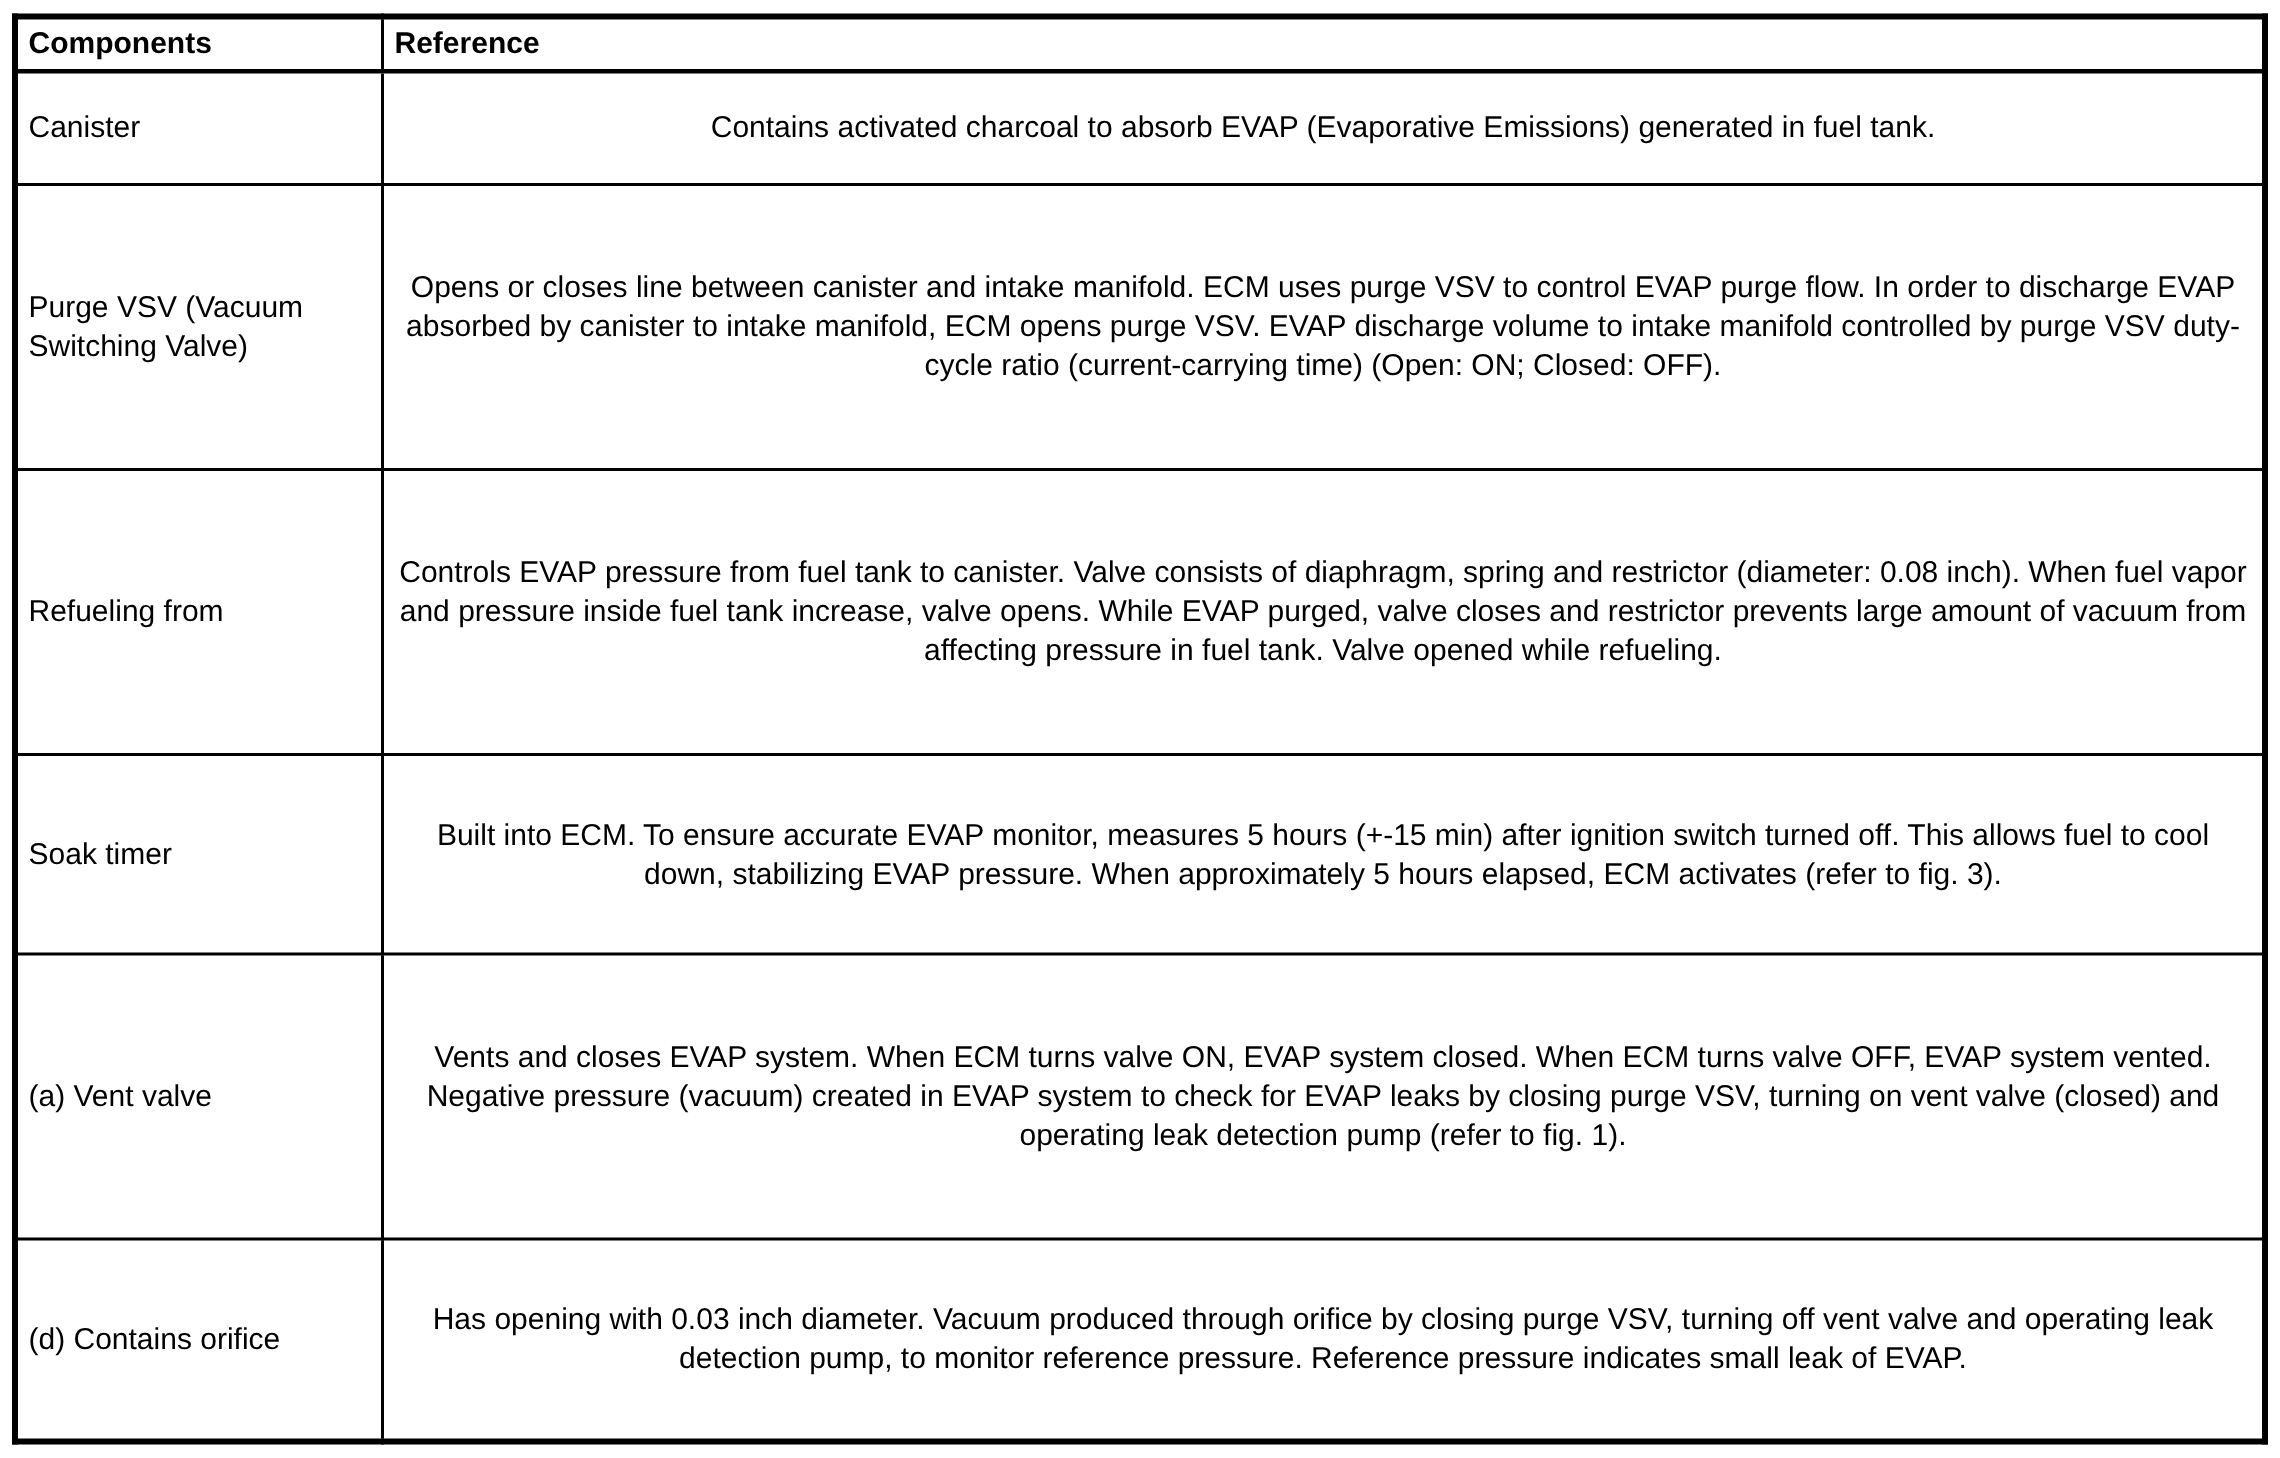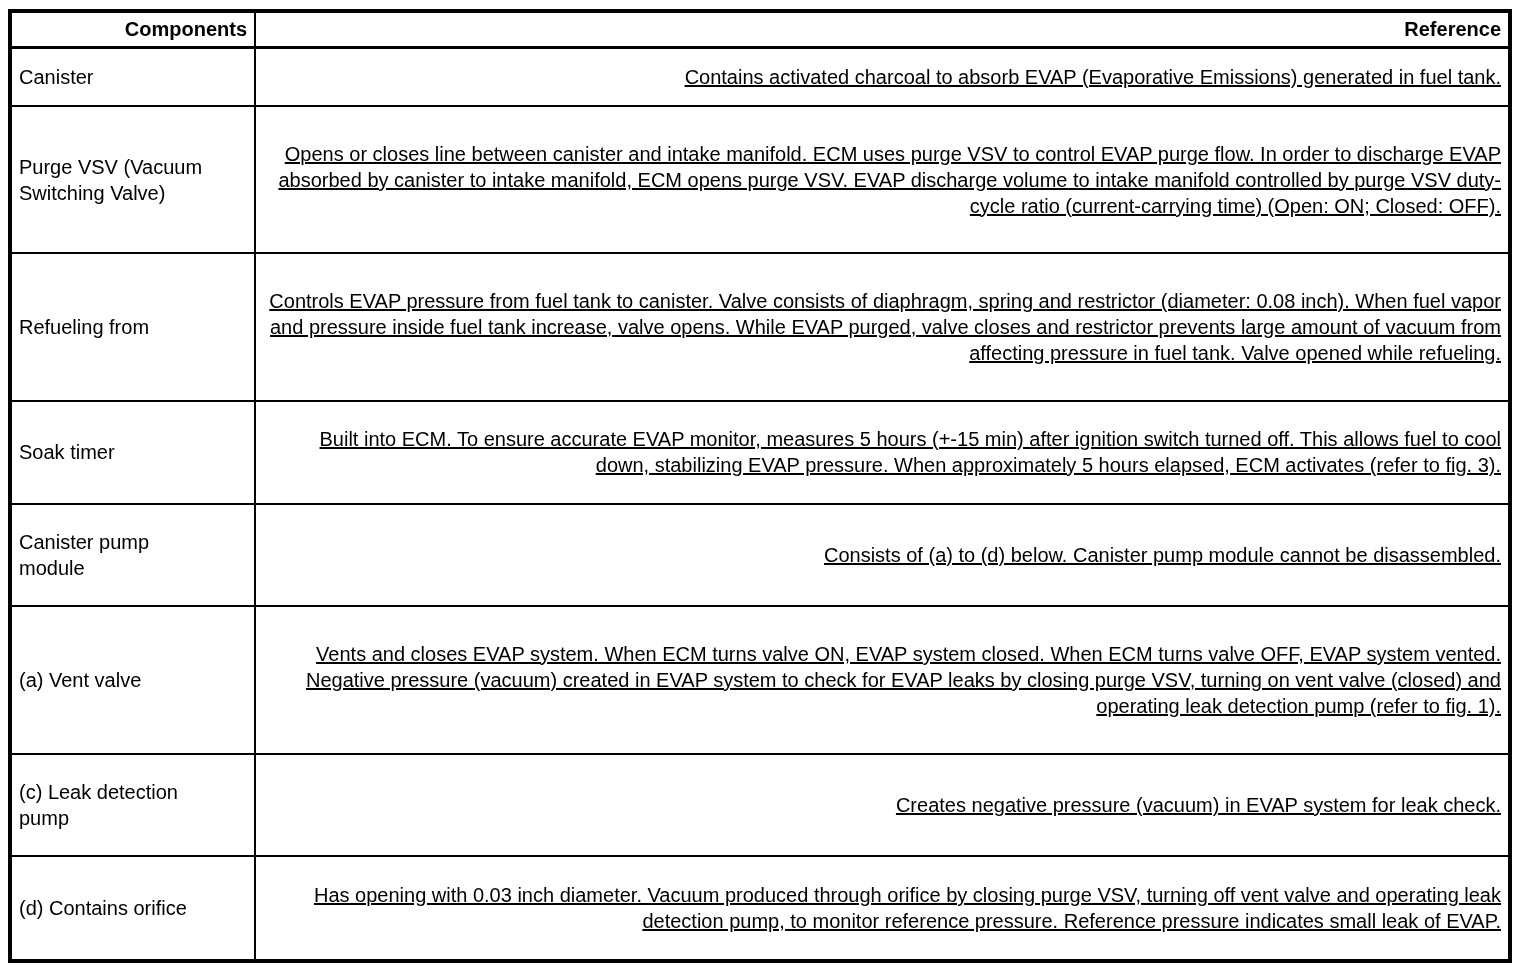--- a/index.html
+++ b/index.html
@@ -27,34 +27,33 @@
   .evap td {
     border: 2px solid #000000;
     padding: 3px 7px;
     font-size: 20px;
     line-height: 1.3;
     vertical-align: middle;
     overflow: hidden;
   }
   .evap th {
     font-weight: bold;
-    text-align: right;
+    text-align: left;
     height: 36px;
     border-bottom: 3px solid #000000;
     margin-top: 12px;
   }
   col.comp-col { width: 245px; }
   .comp-cell {
     white-space: pre-line;
     text-align: left;
     margin-top: 18px;
   }
   .op-cell {
-    text-align: right;
-    text-decoration: underline;
+    text-align: center;
   }
 </style>
 </head>
 <body>
 
 <div class="page">
   <table class="evap">
     <colgroup>
       <col class="comp-col">
       <col>
@@ -77,32 +76,22 @@
       </tr>
       <tr>
         <td class="comp-cell">Refueling from</td>
         <td class="op-cell">Controls EVAP pressure from fuel tank to canister. Valve consists of diaphragm, spring and restrictor (diameter: 0.08 inch). When fuel vapor and pressure inside fuel tank increase, valve opens. While EVAP purged, valve closes and restrictor prevents large amount of vacuum from affecting pressure in fuel tank. Valve opened while refueling.</td>
       </tr>
       <tr>
         <td class="comp-cell">Soak timer</td>
         <td class="op-cell">Built into ECM. To ensure accurate EVAP monitor, measures 5 hours (+-15 min) after ignition switch turned off. This allows fuel to cool down, stabilizing EVAP pressure. When approximately 5 hours elapsed, ECM activates (refer to fig. 3).</td>
       </tr>
       <tr>
-        <td class="comp-cell">Canister pump
-module</td>
-        <td class="op-cell">Consists of (a) to (d) below. Canister pump module cannot be disassembled.</td>
-      </tr>
-      <tr>
         <td class="comp-cell">(a) Vent valve</td>
         <td class="op-cell">Vents and closes EVAP system. When ECM turns valve ON, EVAP system closed. When ECM turns valve OFF, EVAP system vented. Negative pressure (vacuum) created in EVAP system to check for EVAP leaks by closing purge VSV, turning on vent valve (closed) and operating leak detection pump (refer to fig. 1).</td>
-      </tr>
-      <tr>
-        <td class="comp-cell">(c) Leak detection
-pump</td>
-        <td class="op-cell">Creates negative pressure (vacuum) in EVAP system for leak check.</td>
       </tr>
       <tr>
         <td class="comp-cell">(d) Contains orifice</td>
         <td class="op-cell">Has opening with 0.03 inch diameter. Vacuum produced through orifice by closing purge VSV, turning off vent valve and operating leak detection pump, to monitor reference pressure. Reference pressure indicates small leak of EVAP.</td>
       </tr>
     </tbody>
   </table>
 </div>
 
 </body></html>

